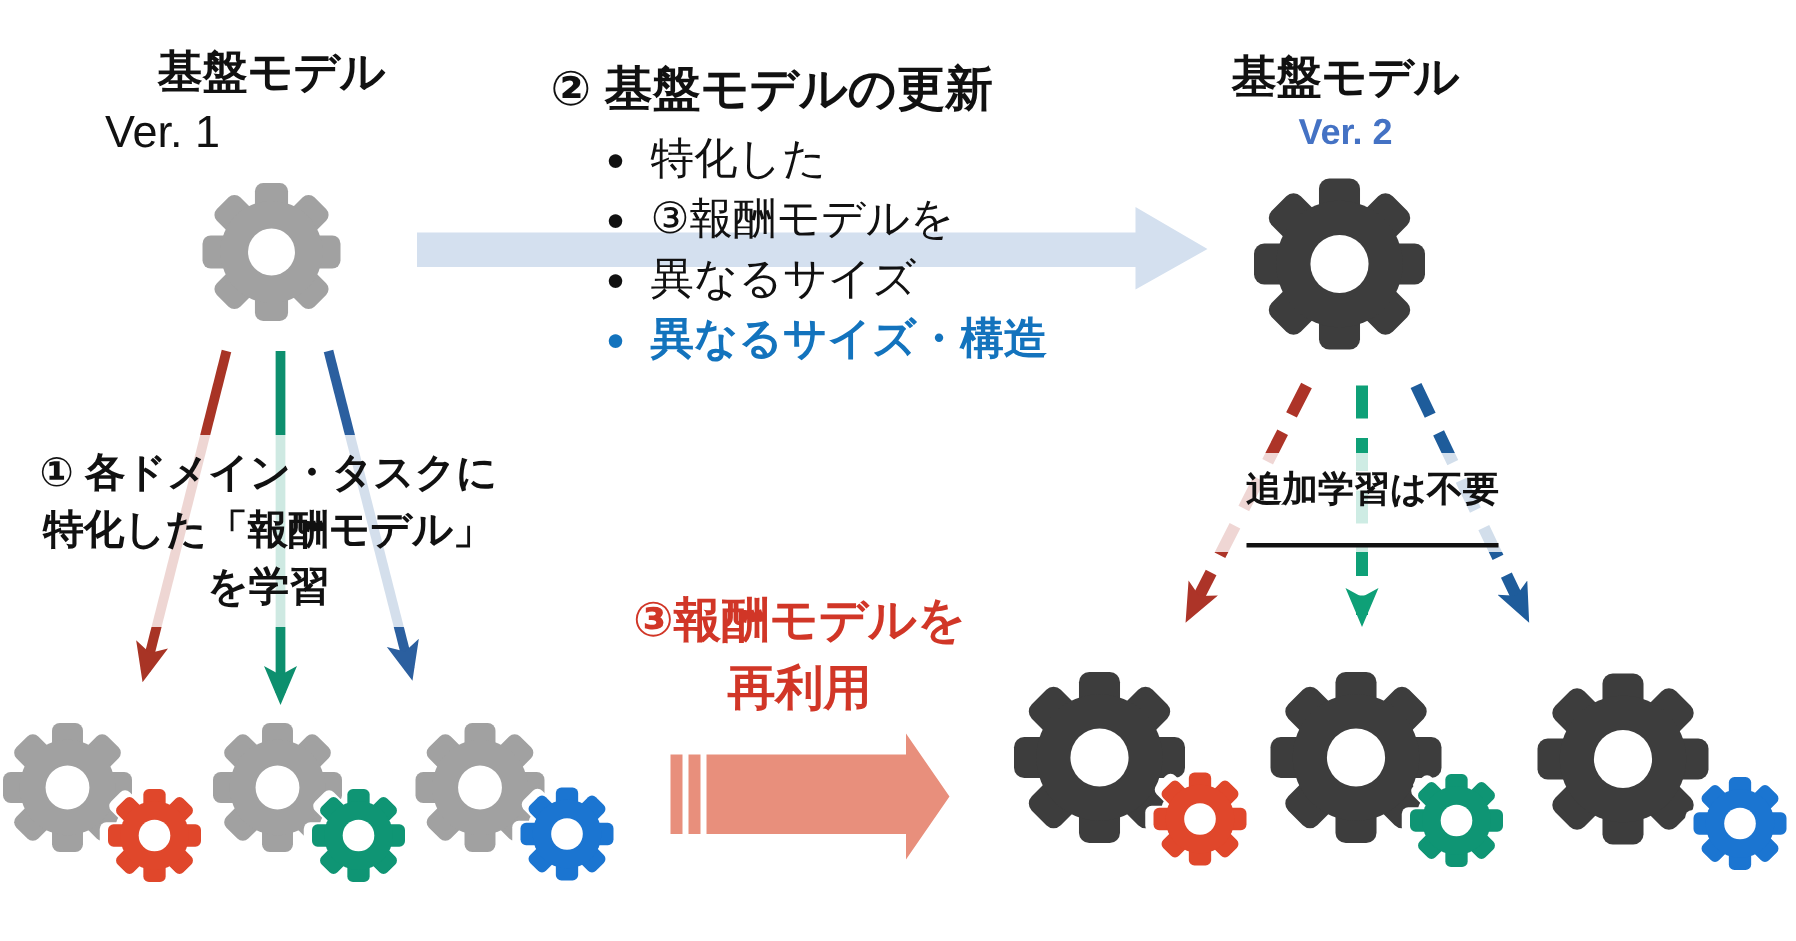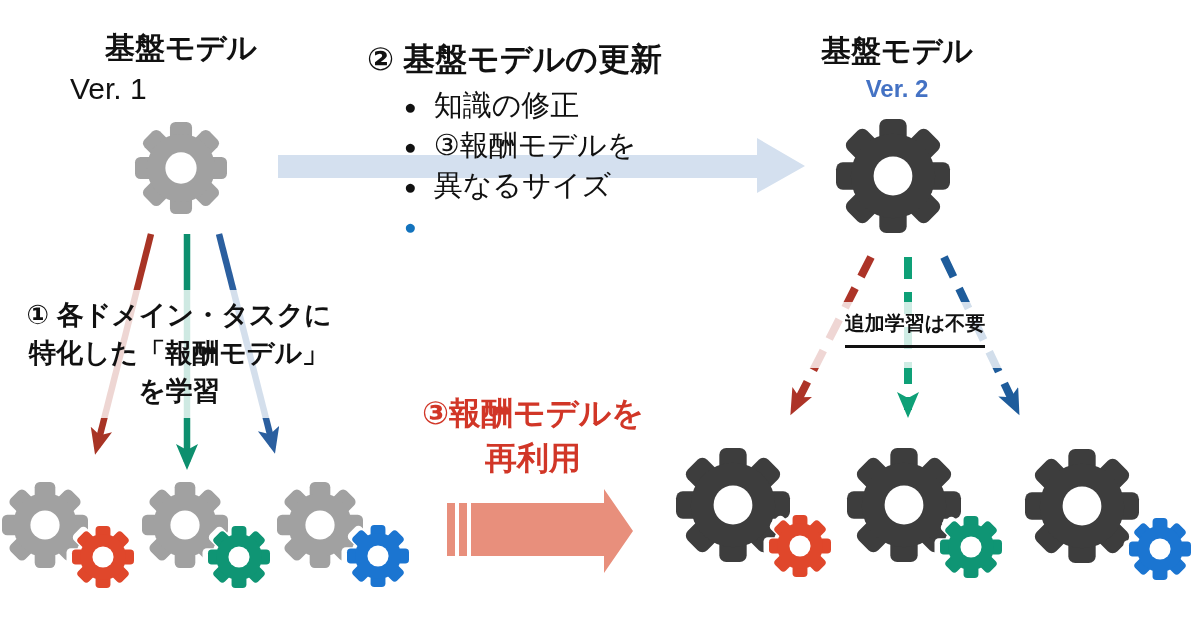--- a/index.html
+++ b/index.html
@@ -21,22 +21,22 @@
   .s2-bullet{font-size:21px;line-height:1;}
   .s2-label{font-size:29px;}
   .s2-list li.blue{color:#1373bd;}
   .s2-list li.blue .s2-label{font-weight:bold;}
   .s1-box{left:12px;top:290px;width:334px;background:rgba(255,255,255,0.8);
     text-align:center;font-size:27px;font-weight:bold;line-height:38px;padding:6px 0 8px;}
   .s3-box{left:400px;top:391px;width:266px;text-align:center;color:#d13627;
     font-size:32px;font-weight:bold;line-height:45px;}
   .nt-box{left:788px;top:302px;width:254px;height:58px;background:rgba(255,255,255,0.8);
     text-align:center;padding-top:8px;box-sizing:content-box;}
-  .nt-label{display:inline-block;font-size:20px;font-weight:bold;
-    border-bottom:3px solid #111;padding-bottom:8px;}
+  .nt-label{display:inline-block;font-size:24px;font-weight:bold;
+    border-bottom:3px solid #111;padding-bottom:20px;}
 </style>
 </head>
 <body>
 
 <div id="stage">
 
   <svg id="diagram-svg" width="1197" height="627" viewBox="0 0 1197 627">
     <defs>
       <g id="gear">
         <rect x="-12" y="-50" width="24" height="100" rx="6"></rect>
@@ -117,32 +117,33 @@
   <div class="txt tl-line1">基盤モデル</div>
   <div class="txt tl-line2">Ver. 1</div>
 
   <div class="txt tr-line1">基盤モデル</div>
   <div class="txt tr-line2">Ver. 2</div>
 
   <div class="txt s2-title">② 基盤モデルの更新</div>
   <ul class="txt s2-list">
     <li>
       <span class="s2-bullet">●</span>
-      <span class="s2-label">知識の修正</span>
+      <span class="s2-label">特化した</span>
     </li>
     <li>
       <span class="s2-bullet">●</span>
       <span class="s2-label">③報酬モデルを</span>
     </li>
     <li>
       <span class="s2-bullet">●</span>
       <span class="s2-label">異なるサイズ</span>
     </li>
     <li class="blue">
       <span class="s2-bullet">●</span>
+      <span class="s2-label">異なるサイズ・構造</span>
     </li>
   </ul>
 
   <div class="txt s3-box">
     <div>③報酬モデルを</div>
     <div>再利用</div>
   </div>
 
   <div class="txt s1-box">
     <div>① 各ドメイン・タスクに</div>

